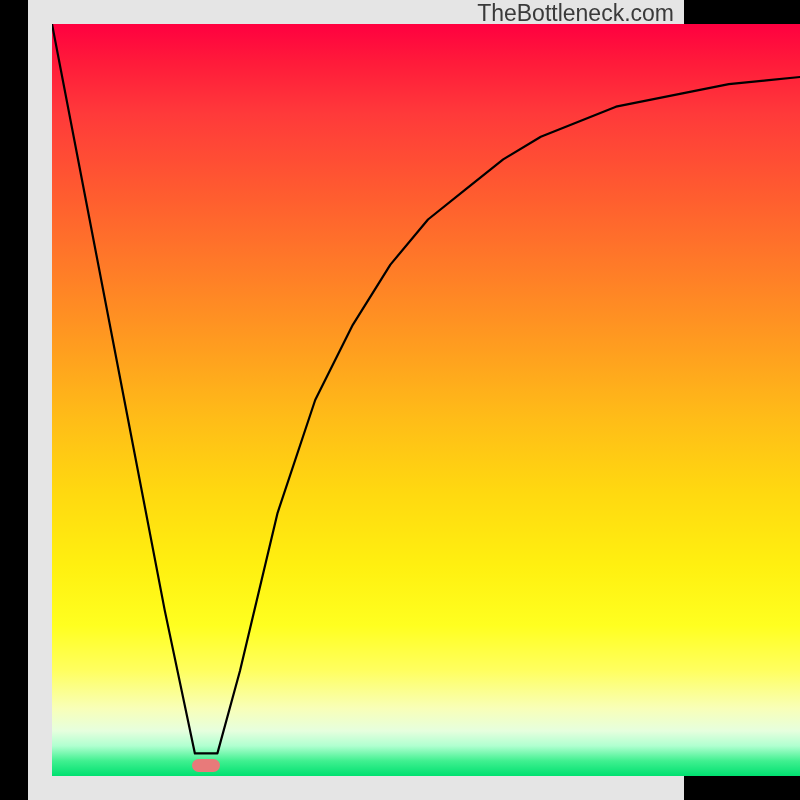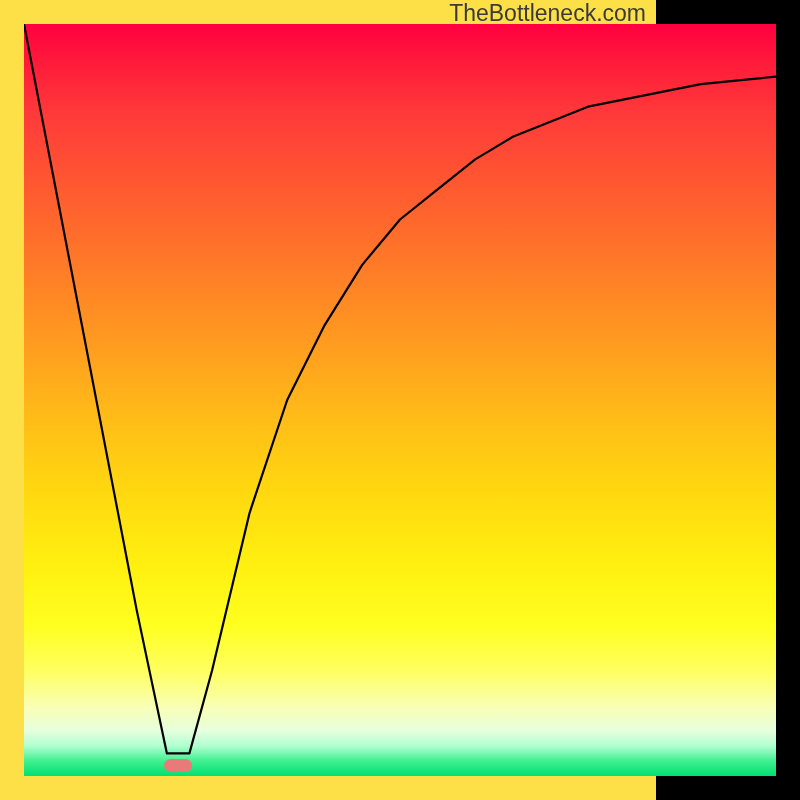--- a/index.html
+++ b/index.html
@@ -8,21 +8,22 @@
     width: 800px;
     height: 800px;
     background: #000;
     overflow: hidden;
     font-family: Arial, Helvetica, sans-serif;
   }
   .frame {
     position: relative;
     width: 656px;
     height: 800px;
-    background: #fde047;
+    background: #e5e5e5;
+    margin-left: 28px;
   }
   .plot {
     position: absolute;
     left: 24px;
     top: 24px;
     width: 752px;
     height: 752px;
     background: linear-gradient(to bottom,
       #ff0040 0%,
       #ff1a3a 5%,

